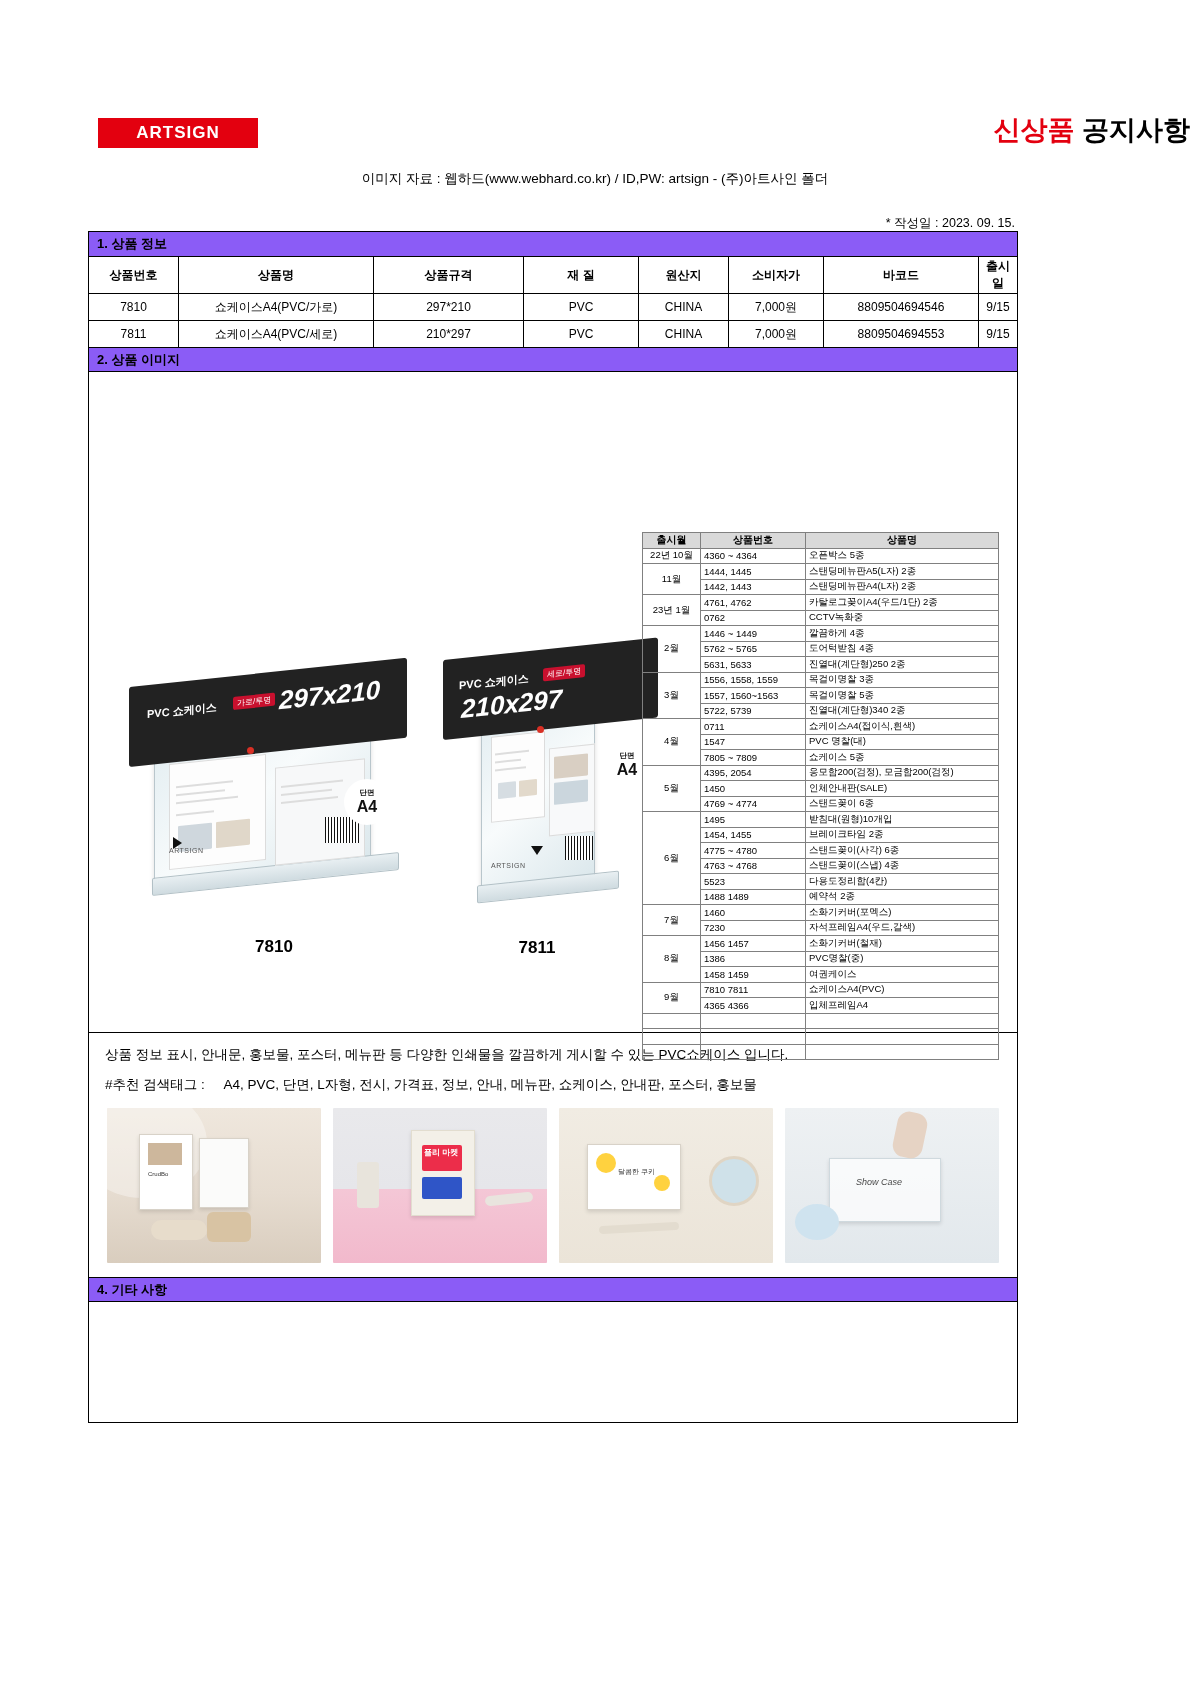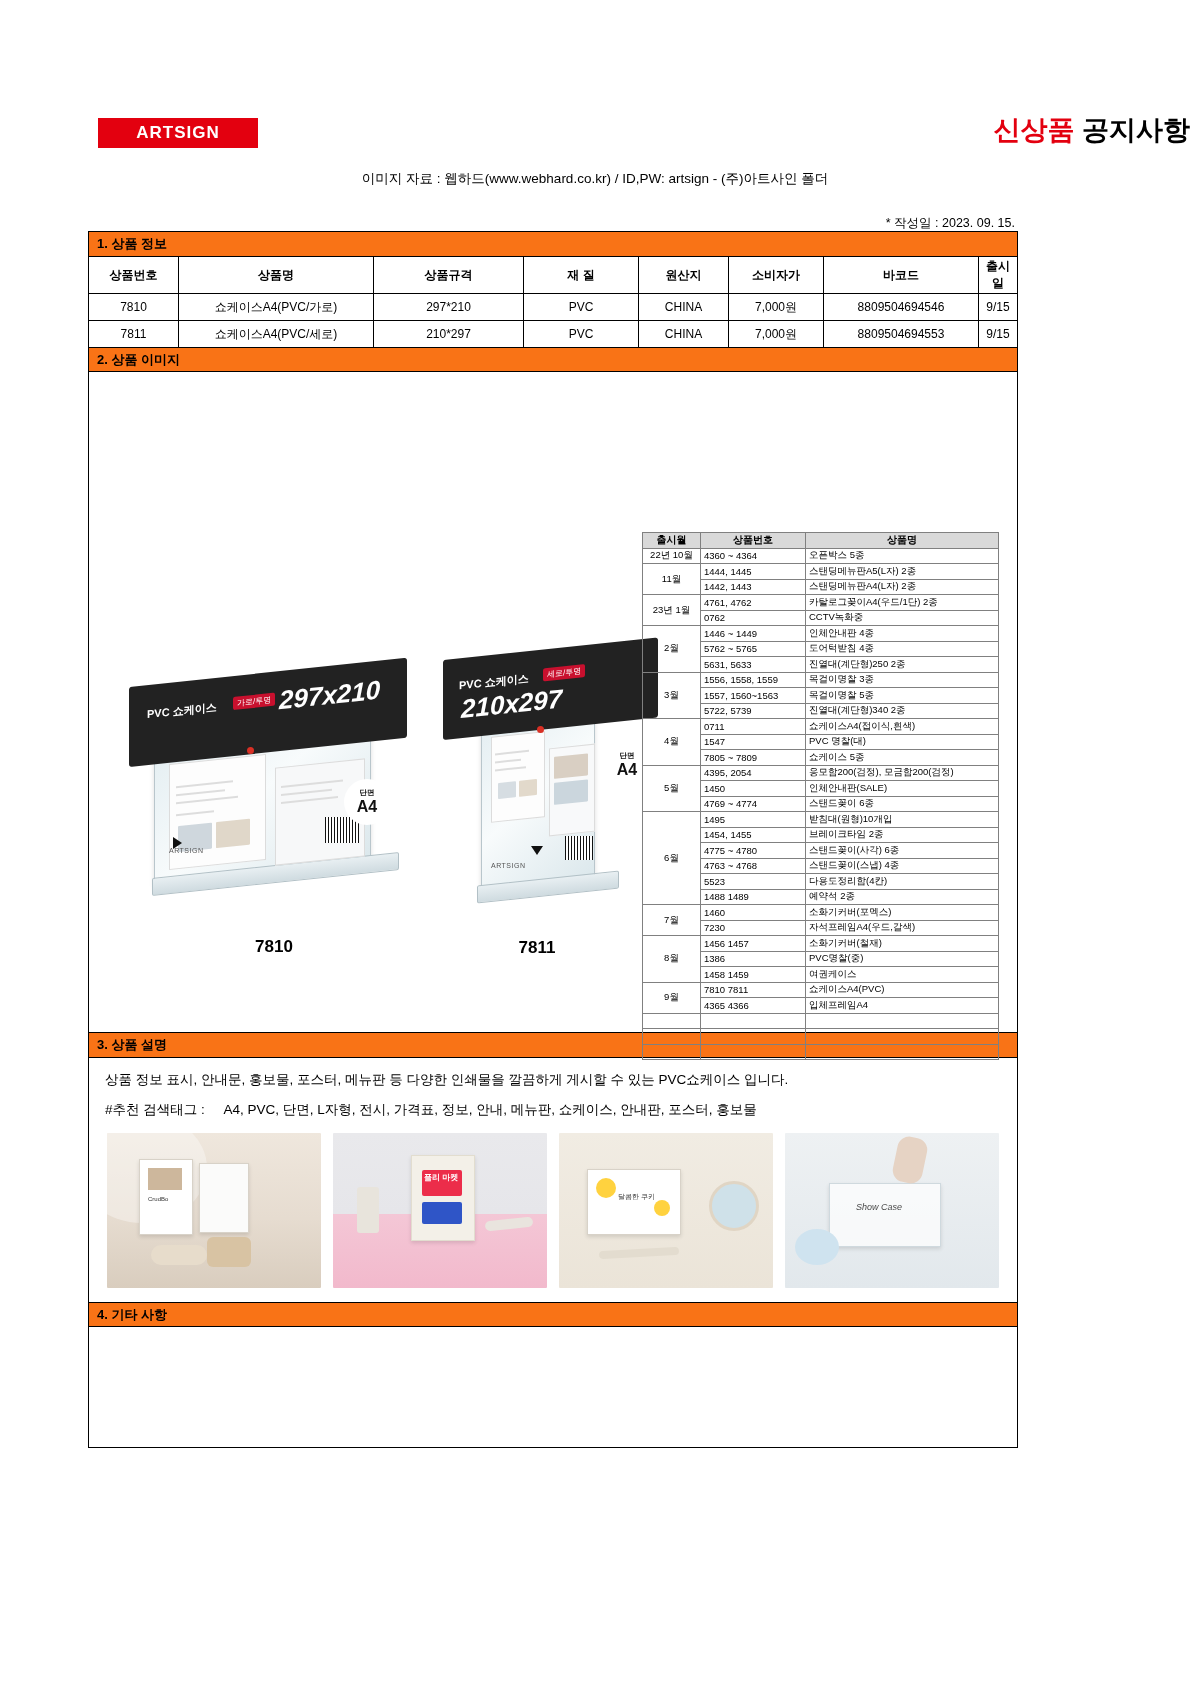--- a/index.html
+++ b/index.html
@@ -66,21 +66,21 @@
   
   .frame {
     position: absolute;
     left: 88px;
     top: 231px;
     width: 930px;
     border: 1px solid #000;
     box-sizing: border-box;
   }
   .sec-head {
-    background: #f97316;
+    background: #8b5cf6;
     border-bottom: 1px solid #000;
     font-size: 13px;
     font-weight: bold;
     padding: 5px 8px;
     box-sizing: border-box;
     height: 25px;
     line-height: 14px;
   }
 
   
@@ -465,21 +465,21 @@
                 <td class="code">4761, 4762</td>
                 <td class="name">카탈로그꽂이A4(우드/1단) 2종</td>
               </tr>
               <tr>
                 <td class="code">0762</td>
                 <td class="name">CCTV녹화중</td>
               </tr>
               <tr>
                 <td class="month" rowspan="3">2월</td>
                 <td class="code">1446 ~ 1449</td>
-                <td class="name">인체안내판 4종</td>
+                <td class="name">깔끔하게 4종</td>
               </tr>
               <tr>
                 <td class="code">5762 ~ 5765</td>
                 <td class="name">도어턱받침 4종</td>
               </tr>
               <tr>
                 <td class="code">5631, 5633</td>
                 <td class="name">진열대(계단형)250 2종</td>
               </tr>
               <tr>
@@ -590,21 +590,20 @@
               <tr>
                 <td class="month" rowspan="1"></td>
                 <td class="code"></td>
                 <td class="name"></td>
               </tr>
             </tbody>
         </table>
       </div>
     </div>
 
-    <div class="sec-head">3. 상품 설명</div>
     <div class="desc-body">상품 정보 표시, 안내문, 홍보물, 포스터, 메뉴판 등 다양한 인쇄물을 깔끔하게 게시할 수 있는 PVC쇼케이스 입니다.</div>
     <div class="desc-tags">
       <span>#추천 검색태그 :</span>
       &nbsp;&nbsp;&nbsp;
       <span>A4, PVC, 단면, L자형, 전시, 가격표, 정보, 안내, 메뉴판, 쇼케이스, 안내판, 포스터, 홍보물</span>
     </div>
 
     <div class="photo-row">
       <div class="photo p1">
         <div class="ph-soft" style="left:-30px; top:-20px; width:130px; height:110px; background:rgba(255,255,255,.35);"></div>

